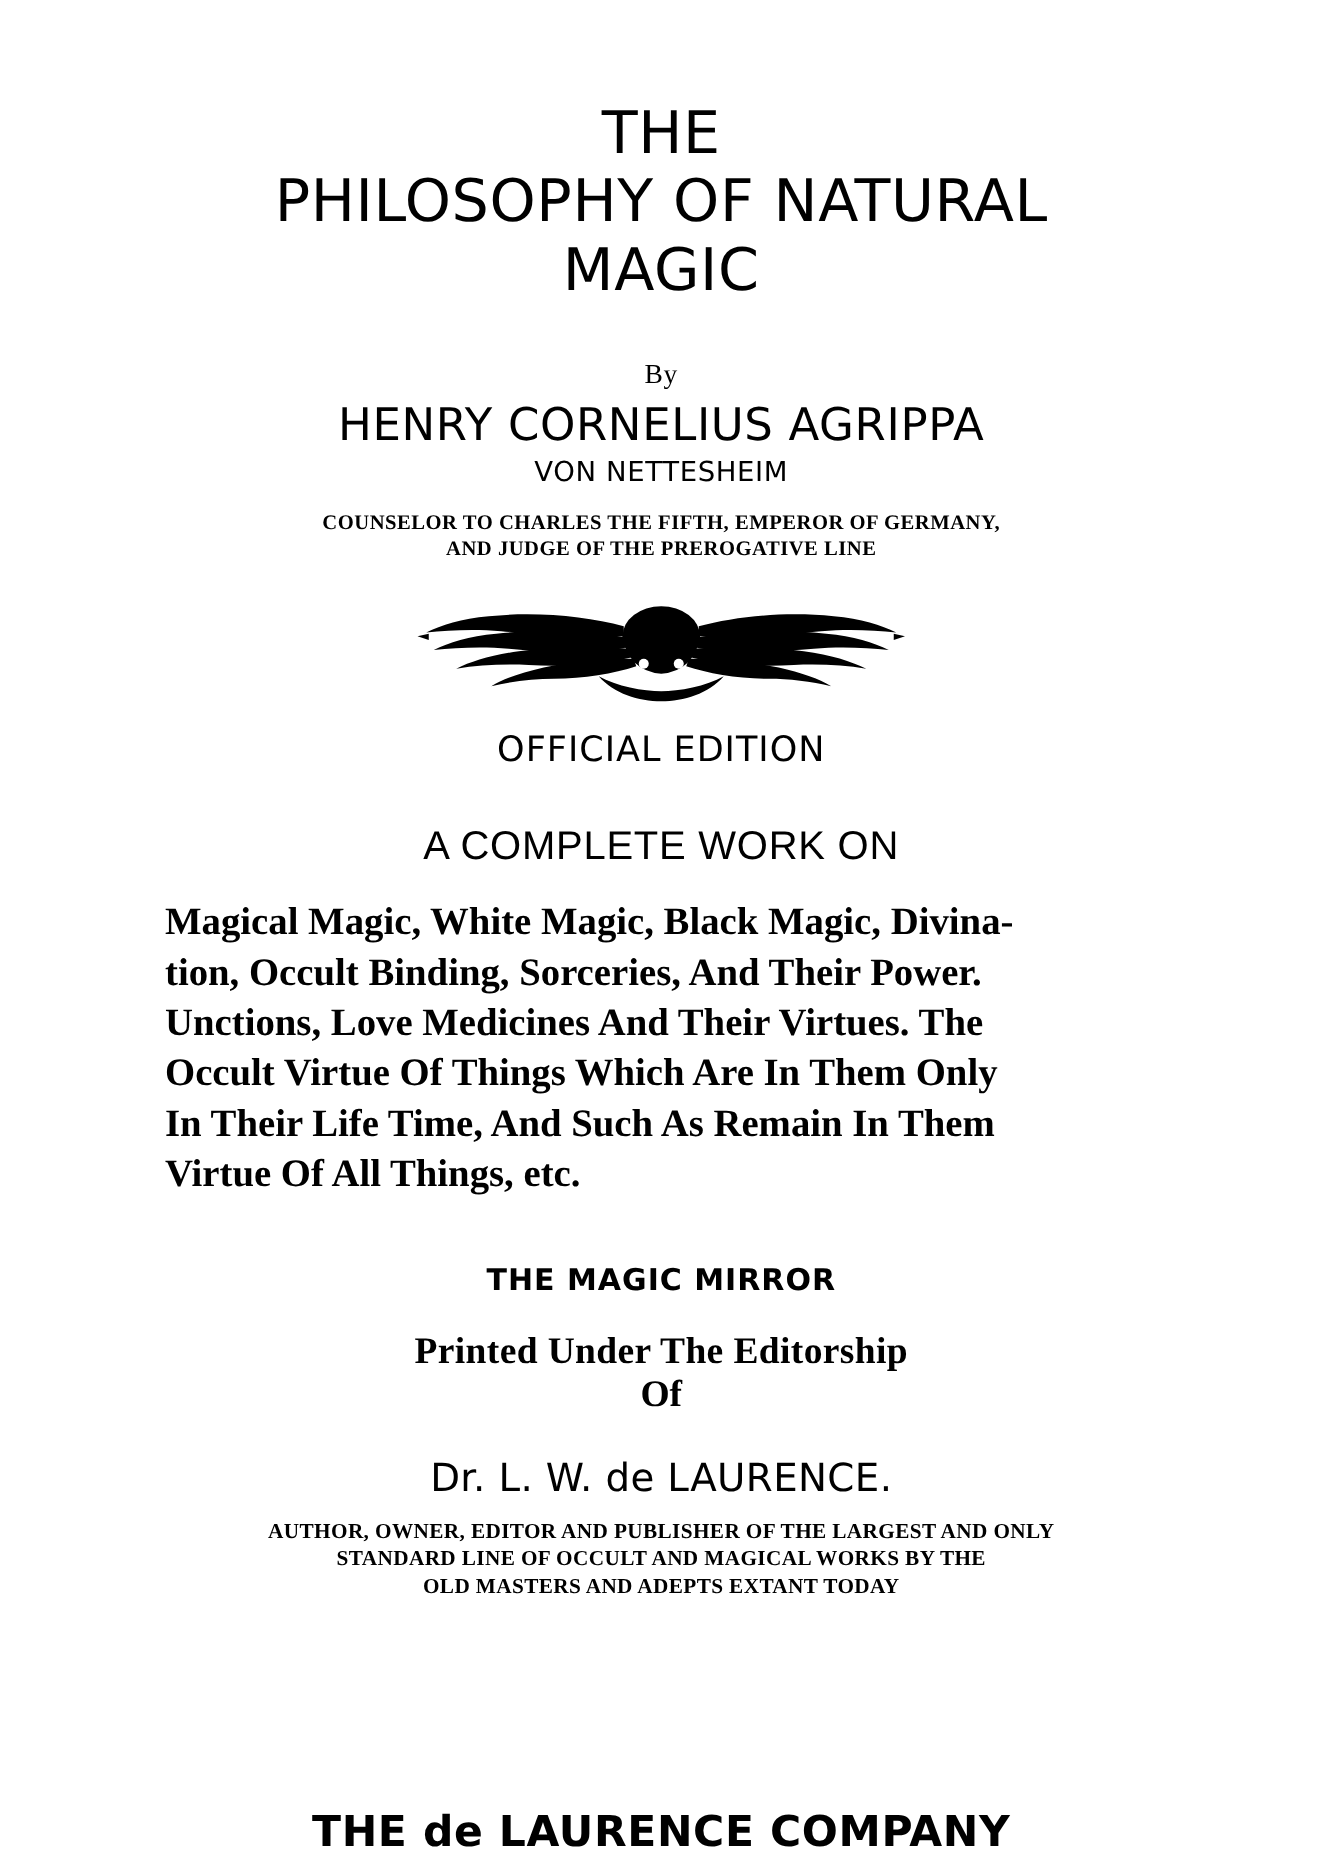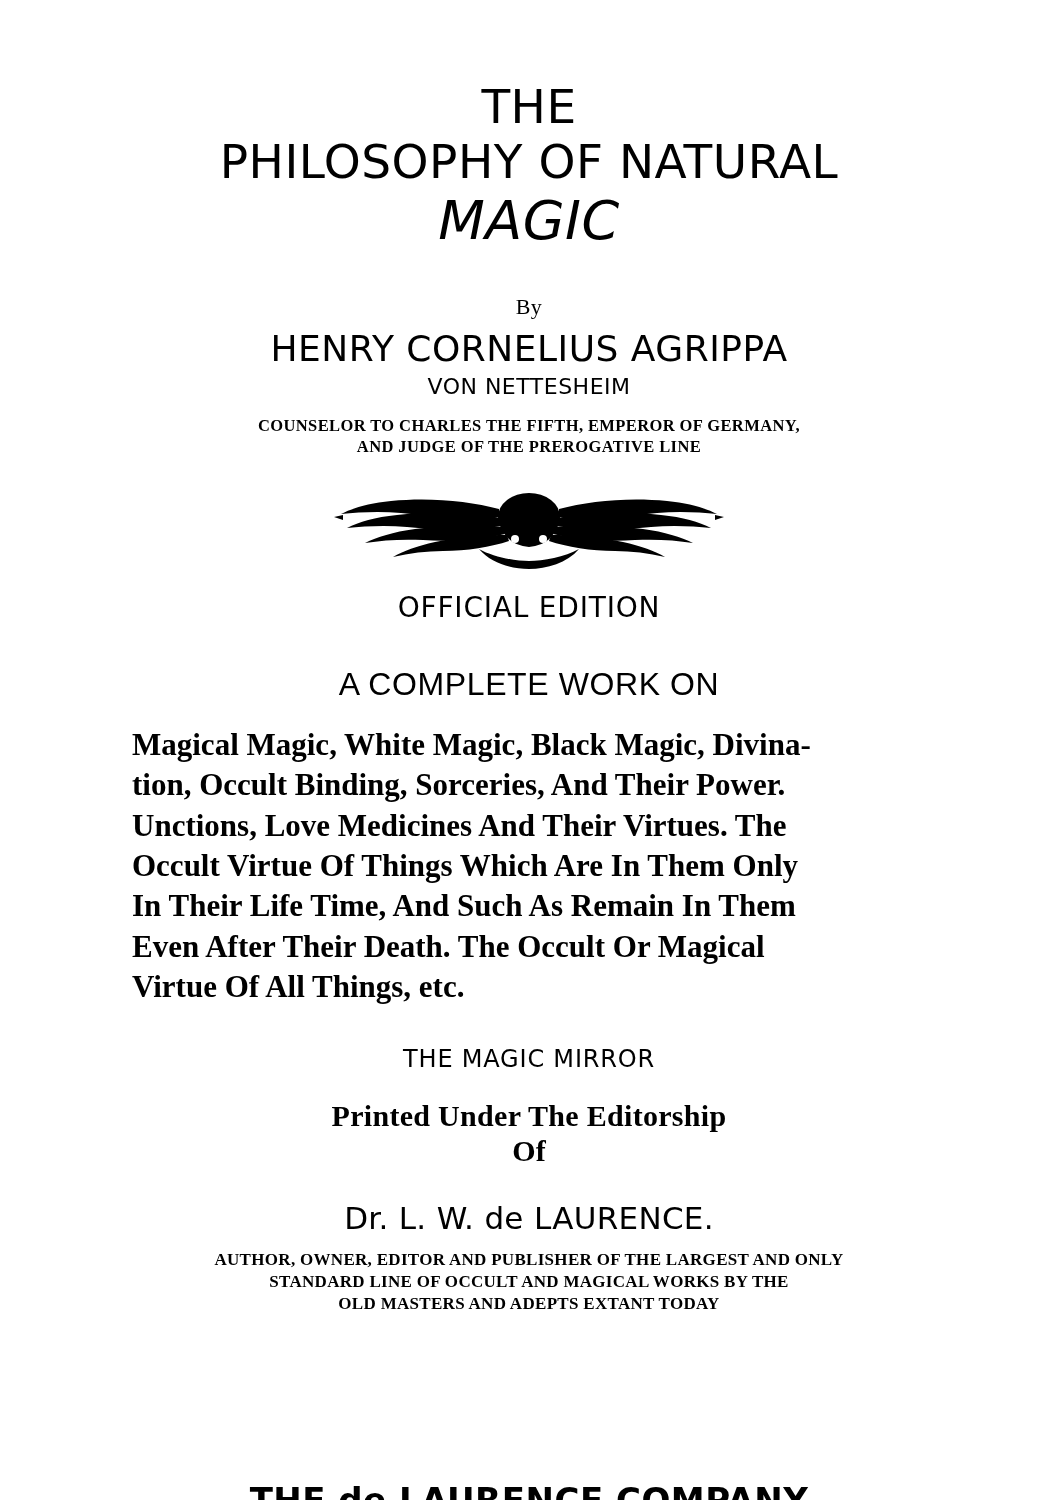--- a/index.html
+++ b/index.html
@@ -33,23 +33,22 @@
   }
   .title-line-1 {
     font-size: 47px;
     margin-top: 82px;
   }
   .title-line-2 {
     font-size: 47px;
     margin-top: 4px;
   }
   .title-line-3 {
-    font-size: 54px;
+    font-size: 47px;
     margin-top: 4px;
-    font-style: italic;
   }
 
   .by-word {
     font-family: "Liberation Serif", serif;
     font-size: 22px;
     margin-top: 44px;
     letter-spacing: 0.5px;
   }
   .author {
     font-family: "DejaVu Sans", sans-serif;
@@ -105,22 +104,23 @@
     line-height: 1.30;
     margin-top: 22px;
     text-align: justify;
     padding: 0 52px;
   }
   .contents-block > div { white-space: nowrap; }
 
   .magic-mirror {
     font-family: "DejaVu Sans", sans-serif;
     font-size: 24px;
-    margin-top: 38px;
+    margin-top: 51px;
     letter-spacing: 0.8px;
+    font-weight: bold;
   }
   .printed-under {
     font-family: "Liberation Serif", serif;
     font-weight: bold;
     font-size: 30px;
     margin-top: 26px;
     letter-spacing: 0.3px;
   }
   .printed-of {
     font-family: "Liberation Serif", serif;
@@ -200,21 +200,20 @@
 
   <div class="center official-edition">OFFICIAL EDITION</div>
   <div class="center complete-work">A COMPLETE WORK  ON</div>
 
   <div class="contents-block">
     <div>Magical  Magic, White  Magic,  Black  Magic,  Divina-</div>
     <div>tion,  Occult  Binding,  Sorceries,  And  Their  Power.</div>
     <div>Unctions, Love Medicines And Their Virtues.    The</div>
     <div>Occult  Virtue  Of  Things  Which  Are  In  Them  Only</div>
     <div>In  Their  Life  Time,  And   Such  As   Remain  In  Them</div>
-    <div>Even  After  Their  Death.     The  Occult  Or  Magical</div>
     <div>Virtue  Of  All  Things, etc.</div>
   </div>
 
   <div class="center magic-mirror">THE  MAGIC  MIRROR</div>
 
   <div class="center printed-under">Printed  Under  The  Editorship</div>
   <div class="center printed-of">Of</div>
 
   <div class="center editor-name">Dr. L. W. de LAURENCE.</div>
 

